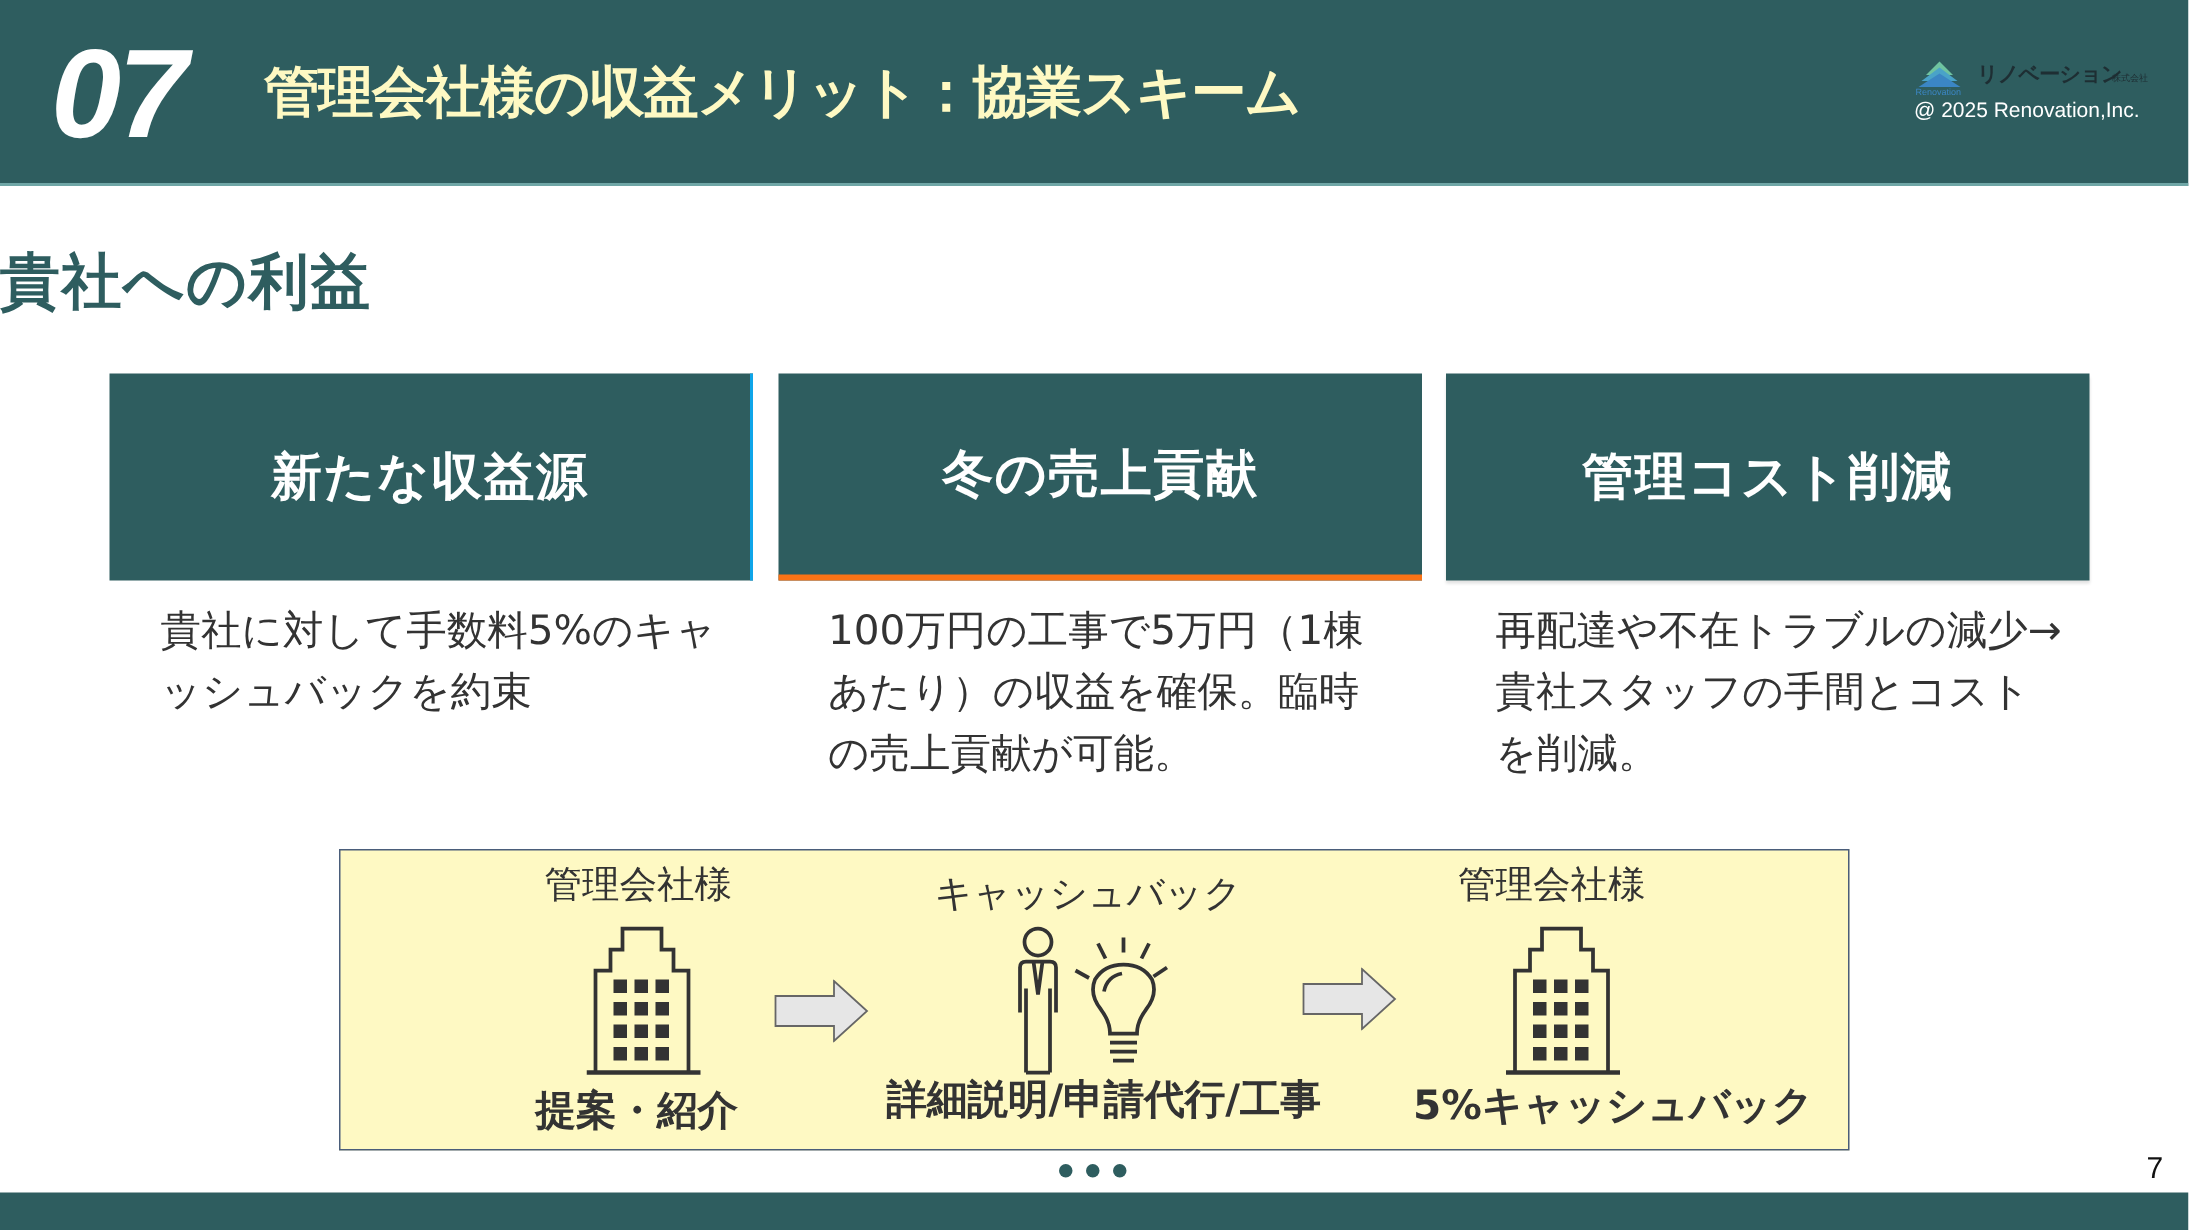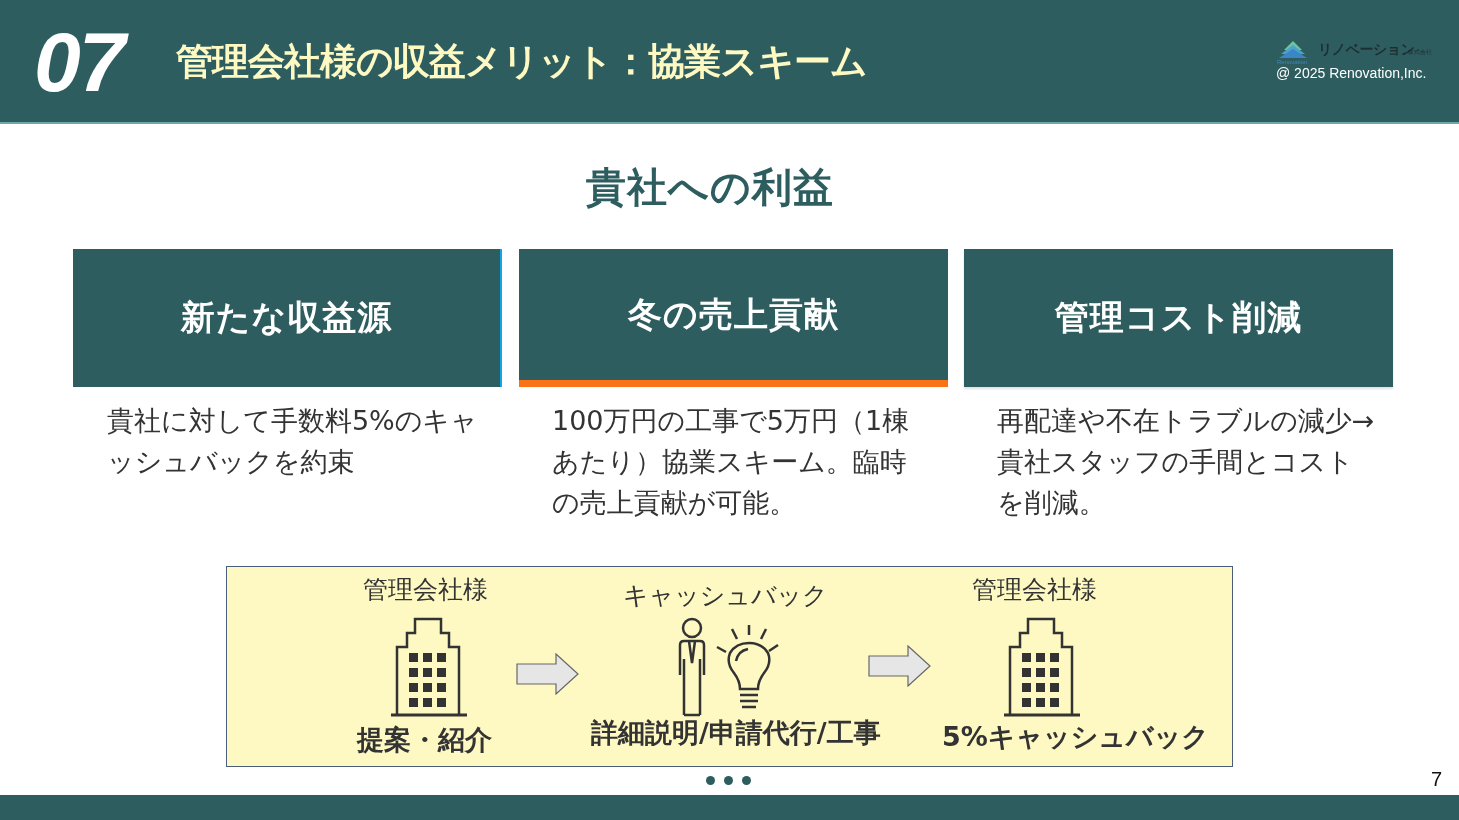--- a/index.html
+++ b/index.html
@@ -8,26 +8,26 @@
 
   .header { position: absolute; left: 0; top: 0; width: 1459px; height: 124px; background: #2e5d5f; border-bottom: 2px solid #6fa6a6; }
   .slide-num { position: absolute; left: 34px; top: 14px; font-family: "Liberation Sans", sans-serif; font-weight: bold; font-size: 84px; color: #ffffff; letter-spacing: -2px; line-height: 96px; font-style: italic; }
   .slide-title { position: absolute; left: 176px; top: 38px; font-weight: bold; font-size: 37px; color: #fef9c3; line-height: 48px; letter-spacing: -1px; }
   .logo { position: absolute; left: 1276px; top: 40px; width: 170px; height: 24px; }
   .logo-icon { position: absolute; left: 0; top: 0; width: 38px; height: 24px; }
   .logo-text { position: absolute; left: 42px; top: 1px; font-size: 14px; font-weight: bold; color: #1e2e33; letter-spacing: -0.5px; text-align: right; }
   .logo-small { position: absolute; left: 132px; top: 8px; font-size: 6px; color: #1e2e33; }
   .copyright { position: absolute; left: 1276px; top: 65px; font-family: "Liberation Sans", sans-serif; font-size: 14px; color: #ffffff; }
 
-  .section-title { position: absolute; left: 0; top: 160px; width: 1420px; text-align: center; font-weight: bold; font-size: 40px; color: #2e5d5f; letter-spacing: 1px; }
+  .section-title { position: absolute; left: 0; top: 160px; width: 1420px; font-weight: bold; font-size: 40px; color: #2e5d5f; letter-spacing: 1px; }
 
   .card-head { position: absolute; top: 249px; height: 138px; background: #2e5d5f; display: flex; align-items: center; justify-content: center; }
   .card-head span { color: #ffffff; font-weight: bold; font-size: 34px; letter-spacing: 1px; }
   .card-head.c1 { left: 73px; width: 429px; border-right: 2px solid #0ea5e9; }
-  .card-head.c2 { left: 519px; width: 429px; border-bottom: 7px solid #f97316; }
+  .card-head.c2 { left: 519px; width: 429px; border-bottom: 4px solid #f97316; }
   .card-head.c3 { left: 964px; width: 429px; box-shadow: 0 2px 2px rgba(0,0,0,0.12); }
 
   .card-body { position: absolute; top: 400px; width: 380px; font-size: 27px; color: #333333; line-height: 41px; }
   .card-body.c1 { left: 107px; }
   .card-body.c2 { left: 552px; }
   .card-body.c3 { left: 997px; }
 
   .flow-box { position: absolute; left: 226px; top: 566px; width: 1007px; height: 201px; border: 1.5px solid #4a5d7a; background: #fef9c3; }
   .flow-label { position: absolute; font-size: 25px; color: #333333; }
   .flow-caption { position: absolute; font-size: 27px; font-weight: bold; color: #333333; }
@@ -65,21 +65,21 @@
   <span>新たな収益源</span>
 </div>
 <div class="card-head c2">
   <span>冬の売上貢献</span>
 </div>
 <div class="card-head c3">
   <span>管理コスト削減</span>
 </div>
 
 <div class="card-body c1">貴社に対して手数料5%のキャッシュバックを約束</div>
-<div class="card-body c2">100万円の工事で5万円（1棟あたり）協業スキーム。臨時の売上貢献が可能。</div>
+<div class="card-body c2">100万円の工事で5万円（1棟あたり）の収益を確保。臨時の売上貢献が可能。</div>
 <div class="card-body c3">再配達や不在トラブルの減少→貴社スタッフの手間とコストを削減。</div>
 
 <div class="flow-box">
 
   <div class="flow-label" style="left:136px; top:6px;">管理会社様</div>
   <svg class="flow-icon" style="left:164px; top:50px;" width="80" height="100" viewBox="0 0 80 100">
     <path d="M6,98 L6,30 L16,30 L16,16 L24,16 L24,2 L50,2 L50,16 L58,16 L58,30 L68,30 L68,98" fill="none" stroke="#333" stroke-width="2.5"></path>
     <line x1="0" y1="98" x2="76" y2="98" stroke="#333" stroke-width="3"></line>
     <g fill="#333">
       <rect x="18" y="36" width="9" height="9"></rect>

